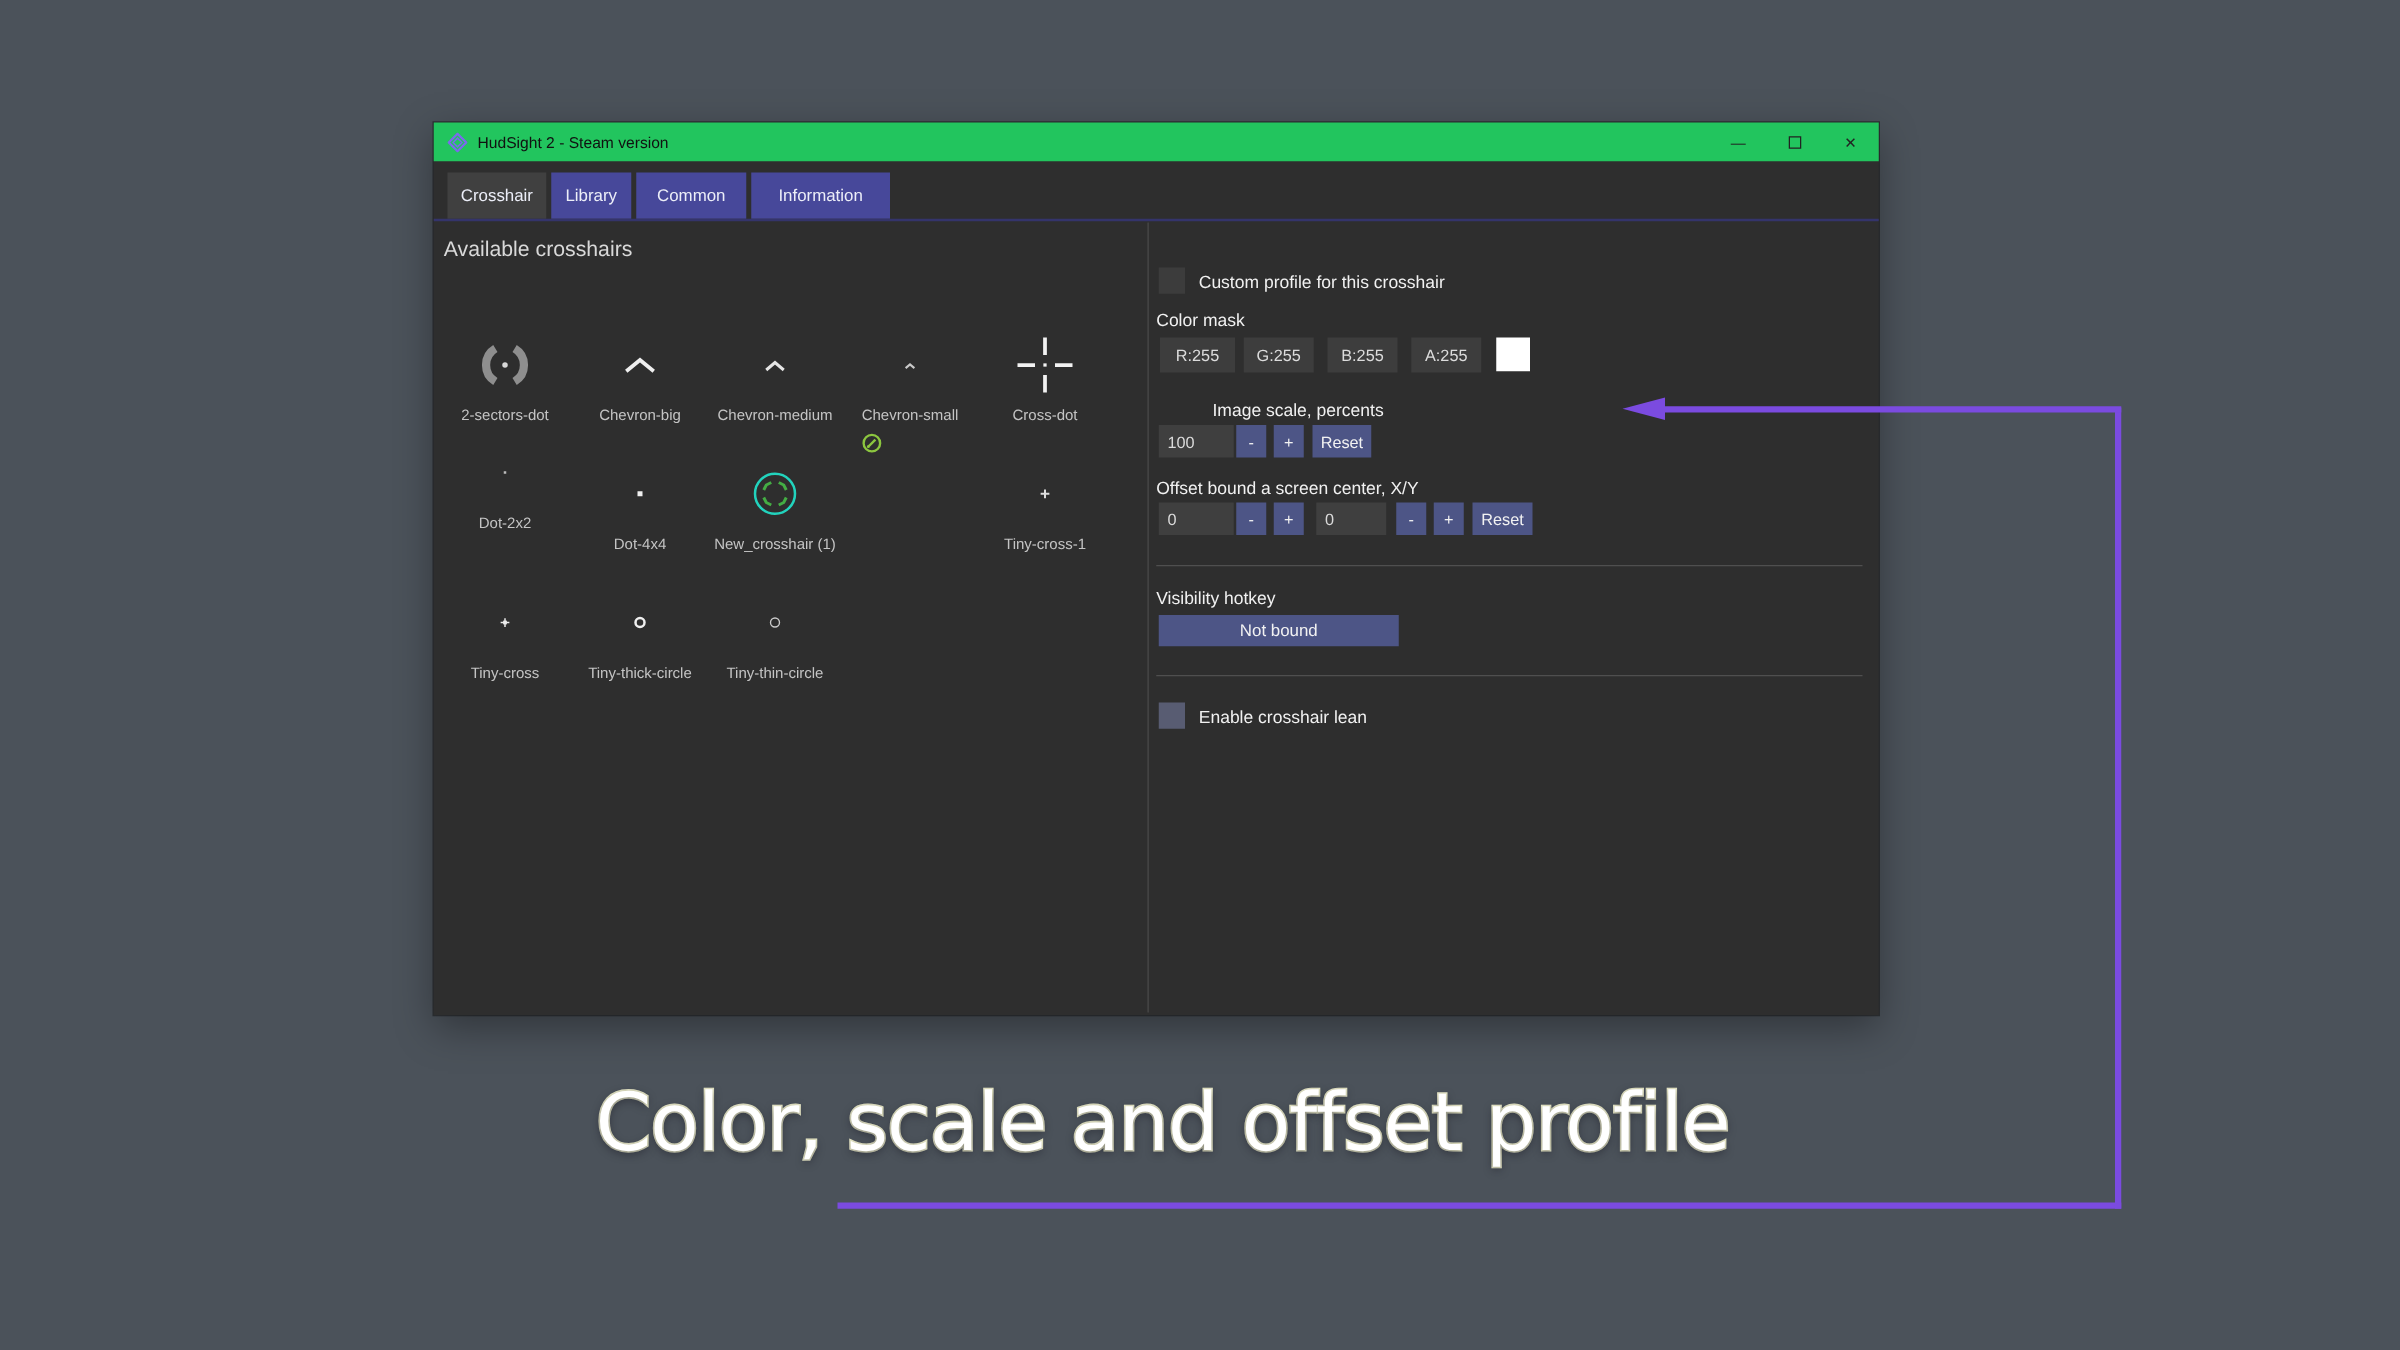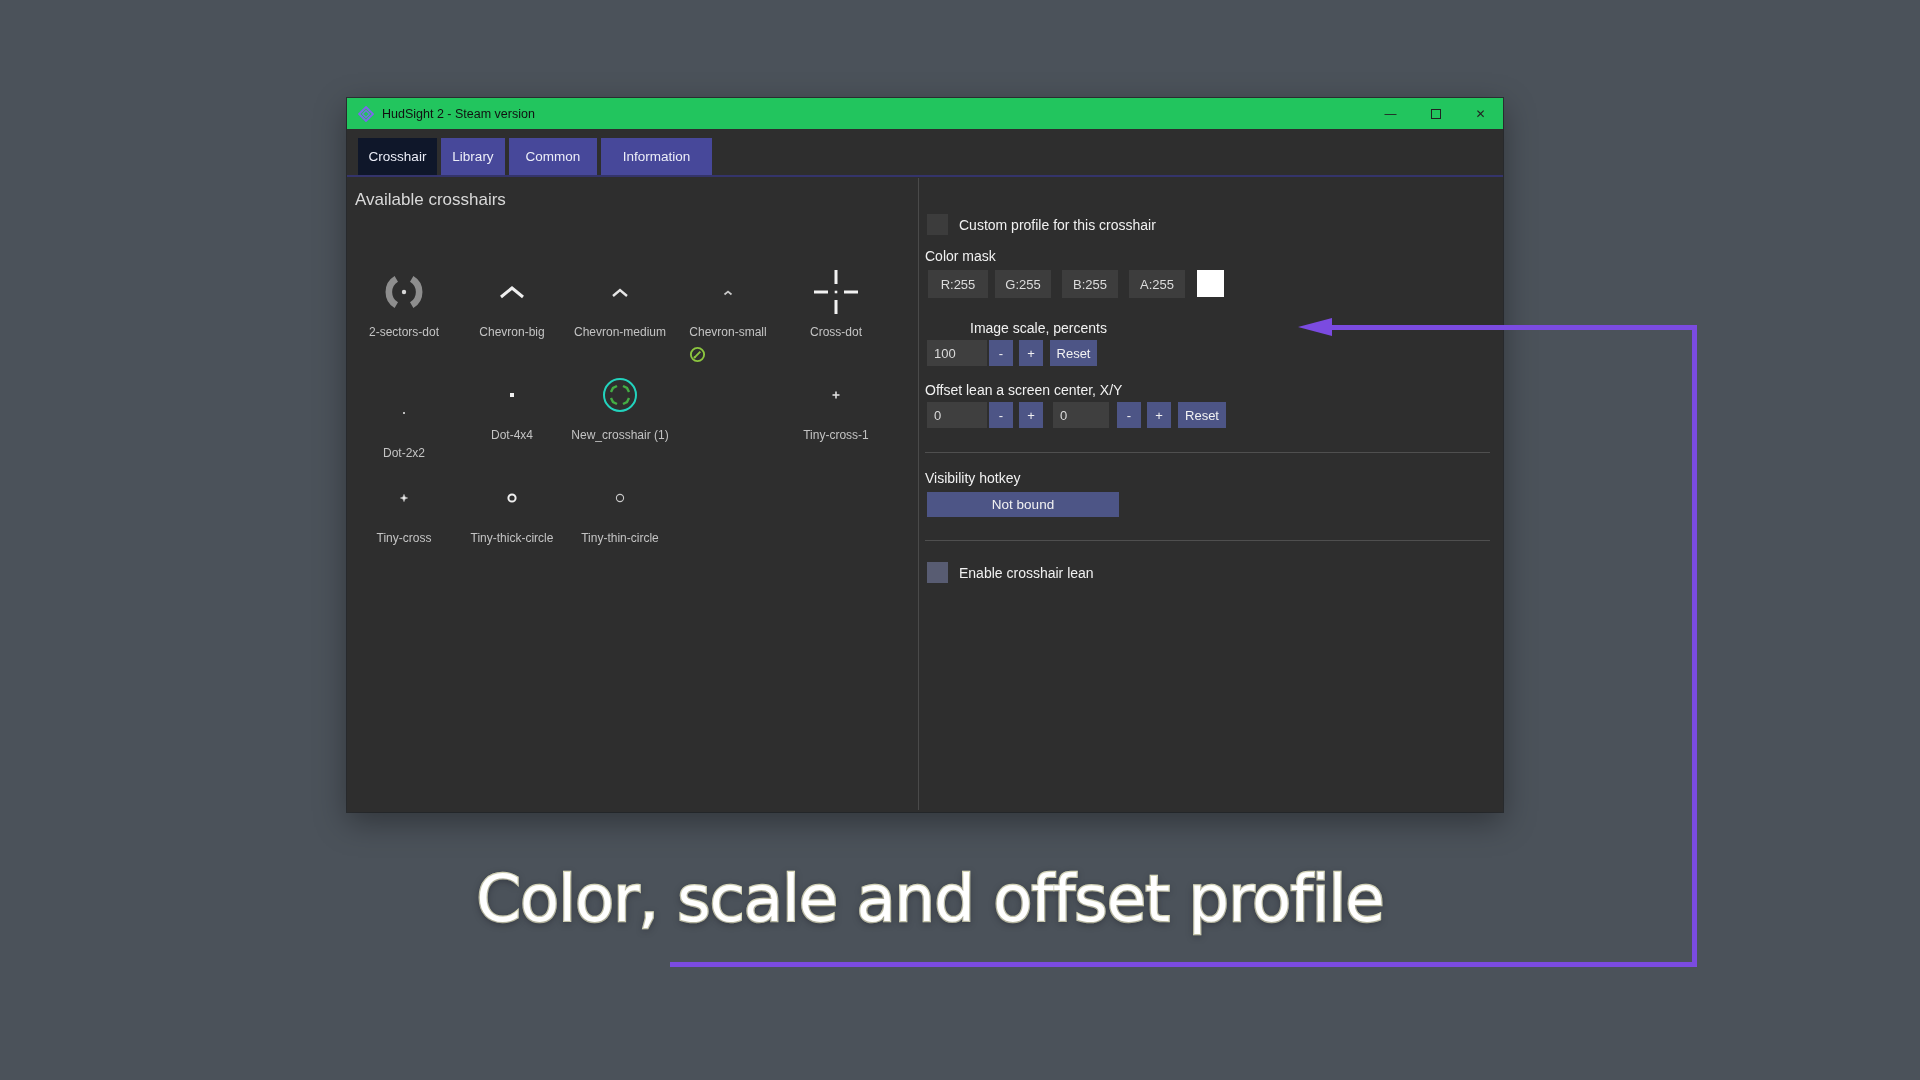--- a/index.html
+++ b/index.html
@@ -16,21 +16,21 @@
   .titlebar .title { margin-left:8px; font-size:12.5px; color:#111; }
   .winbtns { position:absolute; right:0; top:0; height:31px; display:flex; }
   .winbtn { width:45px; height:31px; display:flex; align-items:center; justify-content:center;
     color:#222; font-size:12px; cursor:default; }
   .glyph-max { width:10px; height:10px; border:1px solid #222; display:inline-block; }
 
   
   .tabs { position:absolute; top:40px; left:0; width:100%; height:37px; }
   .tab { position:absolute; top:0; height:37px; display:flex; align-items:center; justify-content:center;
     color:#eceef8; font-size:13.5px; background:#47489a; cursor:pointer; }
-  .tab.selected { background:#0f172a; }
+  .tab.selected { background:#404040; }
   .tabline { position:absolute; top:77px; left:0; width:100%; height:2px; background:#34346b; }
 
   
   .heading { position:absolute; left:8px; top:92px; font-size:17px; color:#d9d9d9; }
   .cell { position:absolute; width:108px; height:82px; text-align:center; }
   .cell .iconbox { height:64px; display:flex; align-items:center; justify-content:center; }
   .cell .cname { font-size:12px; color:#c4c4c4; line-height:16px; white-space:nowrap; }
   .badge { position:absolute; left:342px; top:248px; width:17px; height:17px; }
 
   .vsep { position:absolute; left:571px; top:80px; width:1px; height:632px; background:#4a4a4a; }
@@ -140,21 +140,21 @@
       <line x1="24" y1="3" x2="24" y2="17" stroke="#f2f2f2" stroke-width="3"></line>
       <line x1="24" y1="33" x2="24" y2="47" stroke="#f2f2f2" stroke-width="3"></line>
       <line x1="2" y1="25" x2="16" y2="25" stroke="#f2f2f2" stroke-width="3"></line>
       <line x1="32" y1="25" x2="46" y2="25" stroke="#f2f2f2" stroke-width="3"></line>
       <rect x="22.7" y="23.7" width="2.6" height="2.6" fill="#f2f2f2"></rect>
         </svg>
       </div>
     <div class="cname">Cross-dot</div>
   </div>
 
-  <div class="cell" style="left:3px;top:283px;">
+  <div class="cell" style="left:3px;top:248px;">
     <div class="iconbox">
         <svg width="40" height="40" viewBox="0 0 40 40">
       <rect x="19" y="19" width="2" height="2" fill="#bdbdbd"></rect>
         </svg>
       </div>
     <div class="cname">Dot-2x2</div>
   </div>
   <div class="cell" style="left:111px;top:265px;">
     <div class="iconbox">
         <svg width="40" height="40" viewBox="0 0 40 40">
@@ -229,21 +229,21 @@
   <div class="btn-dark" style="left:715px;top:172px;width:56px;">B:255</div>
   <div class="btn-dark" style="left:782px;top:172px;width:56px;">A:255</div>
   <div class="swatch" style="left:850px;top:172px;width:27px;height:27px;"></div>
 
   <div class="rp-label" style="left:578px;top:222px;margin-left:45px;">Image scale, percents</div>
   <input class="field" style="left: 580px; top: 242px; width: 60px;" value="100">
   <div class="btn-slate" style="left:642px;top:242px;width:24px;">-</div>
   <div class="btn-slate" style="left:672px;top:242px;width:24px;">+</div>
   <div class="btn-slate" style="left:703px;top:242px;width:47px;">Reset</div>
 
-  <div class="rp-label" style="left:578px;top:284px;">Offset lean a screen center, X/Y</div>
+  <div class="rp-label" style="left:578px;top:284px;">Offset bound a screen center, X/Y</div>
   <input class="field" style="left: 580px; top: 304px; width: 60px;" value="0">
   <div class="btn-slate" style="left:642px;top:304px;width:24px;">-</div>
   <div class="btn-slate" style="left:672px;top:304px;width:24px;">+</div>
   <input class="field" style="left: 706px; top: 304px; width: 56px;" value="0">
   <div class="btn-slate" style="left:770px;top:304px;width:24px;">-</div>
   <div class="btn-slate" style="left:800px;top:304px;width:24px;">+</div>
   <div class="btn-slate" style="left:831px;top:304px;width:48px;">Reset</div>
 
   <div class="hsep" style="top:354px;"></div>
 

